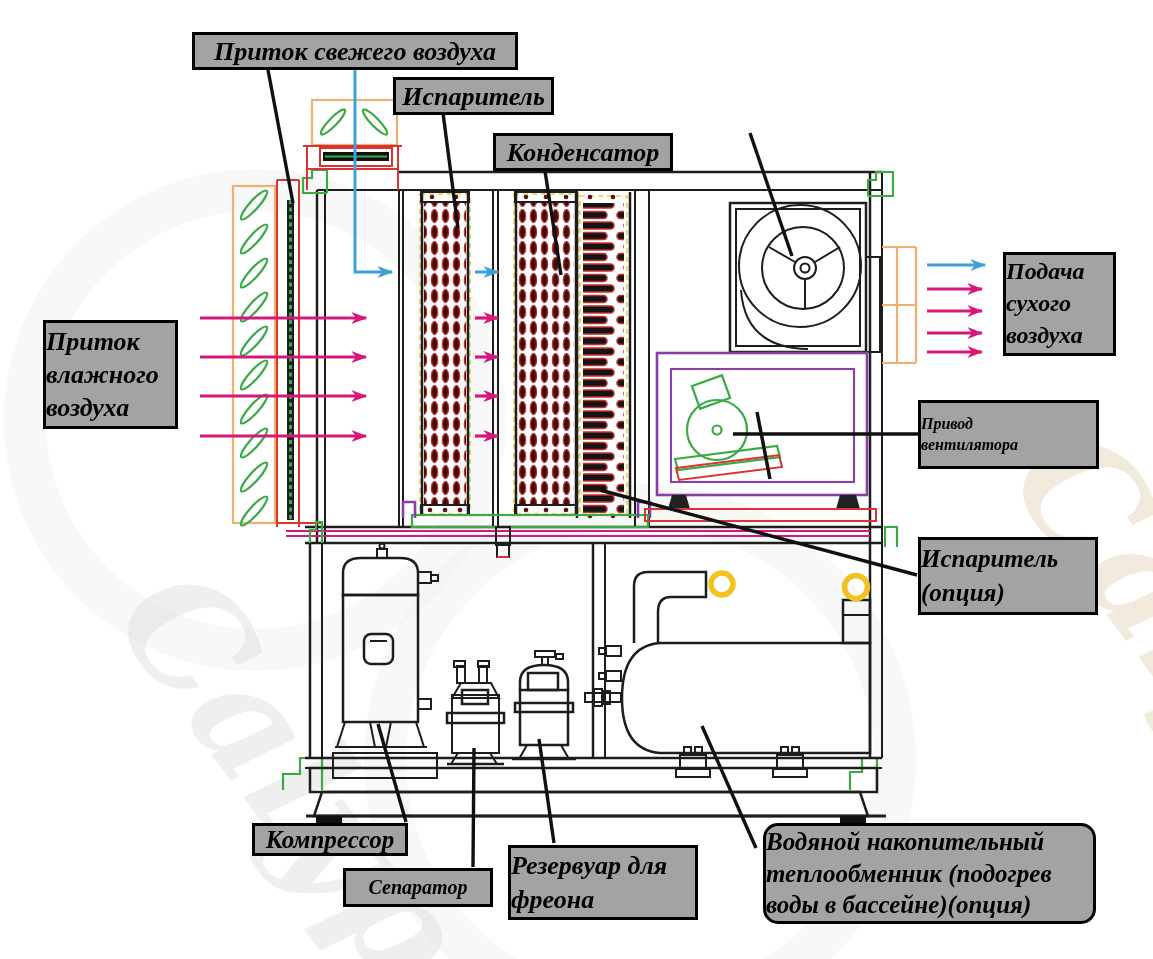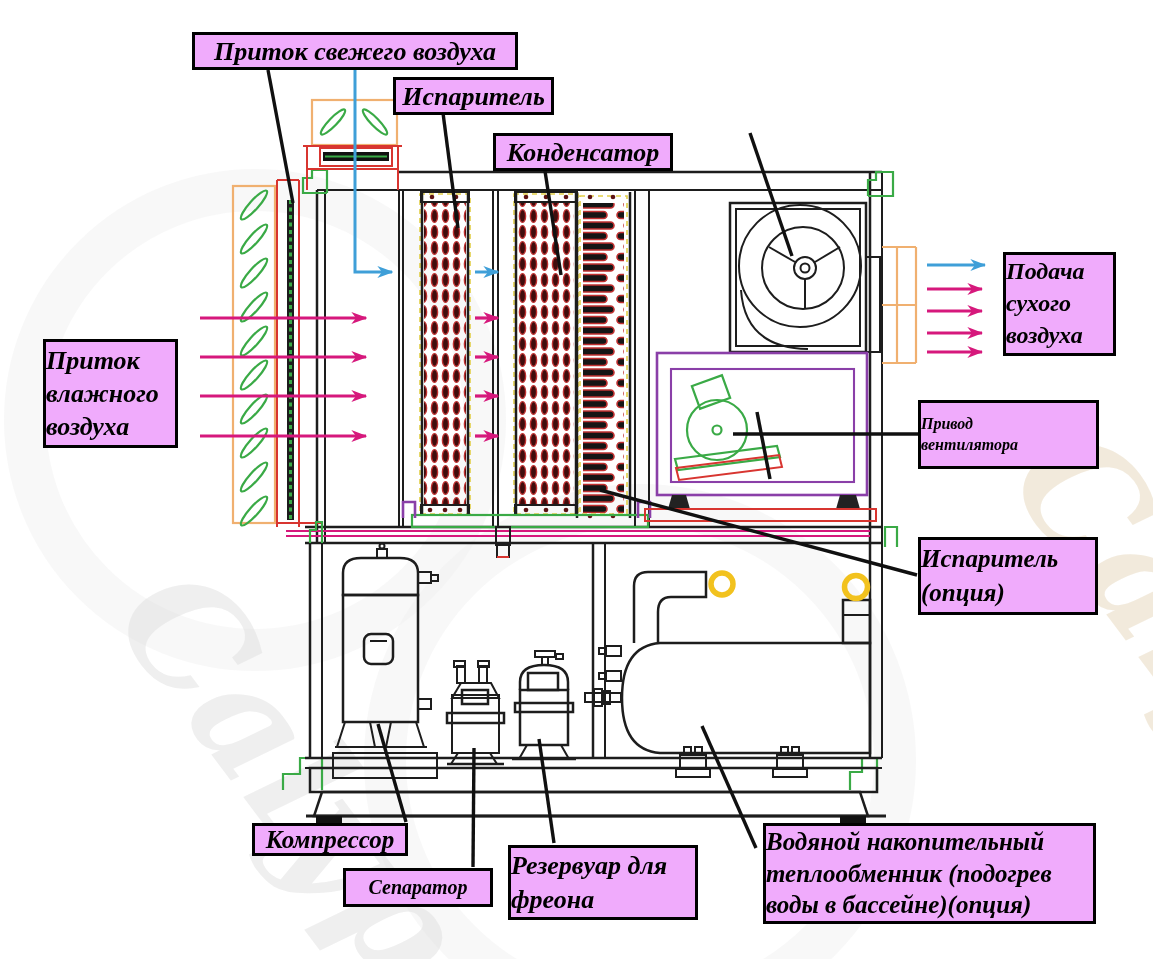--- a/index.html
+++ b/index.html
@@ -21,21 +21,21 @@
   .yellowring{stroke:var(--ring-yellow);stroke-width:5.5;fill:none;}
   .dashY{stroke:#e2cf48;stroke-width:1.6;fill:none;stroke-dasharray:5 4;}
   .finfill{fill:#400d0d;stroke:var(--coil-red);stroke-width:1.4;}
   .serpfill{fill:#151515;stroke:var(--coil-red);stroke-width:1.6;}
   .dot{fill:#5c1212;stroke:none;}
   .wm{font-family:"DejaVu Serif","Liberation Serif",serif;font-style:italic;font-weight:bold;
       font-size:150px;fill:#e2e2e2;opacity:.55;}
   .wm2{fill:#eaddc6;opacity:.6;}
   .swoosh{stroke:#f0f0f0;stroke-width:42;fill:none;opacity:.45;}
   
-  .lbl{position:absolute;box-sizing:border-box;border:3px solid #000;background:#f0abfc;
+  .lbl{position:absolute;box-sizing:border-box;border:3px solid #000;background:#a3a3a3;
        color:#000;font-weight:bold;font-style:italic;display:flex;flex-direction:column;
        justify-content:center;white-space:pre-line;line-height:1.27;z-index:5;}
   .center{align-items:center;text-align:center;}
   .ml{align-items:flex-start;text-align:left;}
 </style>
 </head>
 <body>
 
 <div id="stage">
 
@@ -335,38 +335,38 @@
   </g>
 </svg>
 
 <div class="lbl center" style="left:192px;top:32px;width:326px;height:38px;font-size:26px;">Приток свежего воздуха</div>
 
 <div class="lbl center" style="left:393px;top:77px;width:161px;height:38px;font-size:26px;">Испаритель</div>
 
 <div class="lbl center" style="left:472px;top:133px;width:180px;height:38px;font-size:26px;margin-left:21px;">Конденсатор</div>
 
 
-<div class="lbl ml" style="left:43px;top:320px;width:135px;height:109px;font-size:26px;margin-top:19px;">Приток
+<div class="lbl ml" style="left:43px;top:320px;width:135px;height:109px;font-size:26px;">Приток
 влажного
 воздуха</div>
 
 <div class="lbl ml" style="left:1003px;top:252px;width:113px;height:104px;font-size:24px;line-height:1.32;">Подача
 сухого
 воздуха</div>
 
 <div class="lbl ml" style="left:918px;top:400px;width:181px;height:69px;font-size:16px;font-style:italic;">Привод
 вентилятора</div>
 
 <div class="lbl ml" style="left:918px;top:537px;width:180px;height:78px;font-size:25px;line-height:1.35;">Испаритель
 (опция)</div>
 
 <div class="lbl center" style="left:252px;top:823px;width:156px;height:33px;font-size:25px;">Компрессор</div>
 
 <div class="lbl center" style="left:343px;top:868px;width:150px;height:39px;font-size:20px;">Сепаратор</div>
 
 <div class="lbl ml" style="left:508px;top:845px;width:190px;height:75px;font-size:26px;">Резервуар для
 фреона</div>
 
-<div class="lbl ml" style="left:763px;top:823px;width:333px;height:101px;font-size:25px;line-height:1.26;">Водяной накопительный
+<div class="lbl ml" style="left:763px;top:823px;width:333px;height:101px;font-size:25px;line-height:1.26;border-radius:15px;">Водяной накопительный
 теплообменник (подогрев
 воды в бассейне)(опция)</div>
 
 </div>
 
 </body></html>

